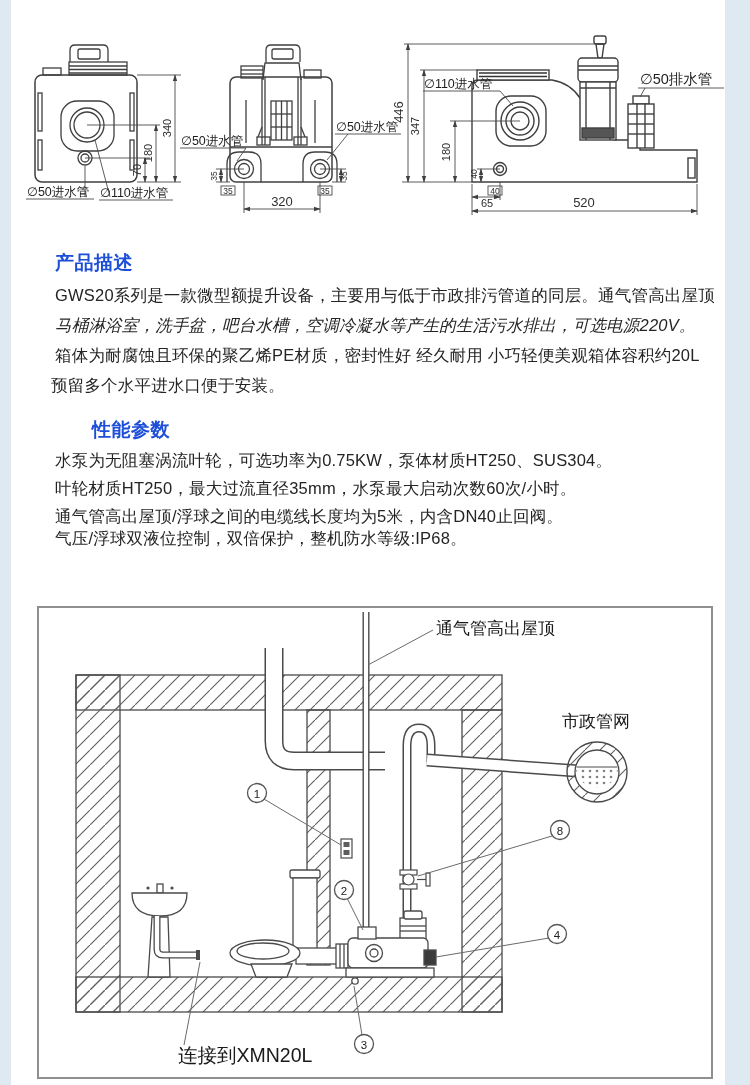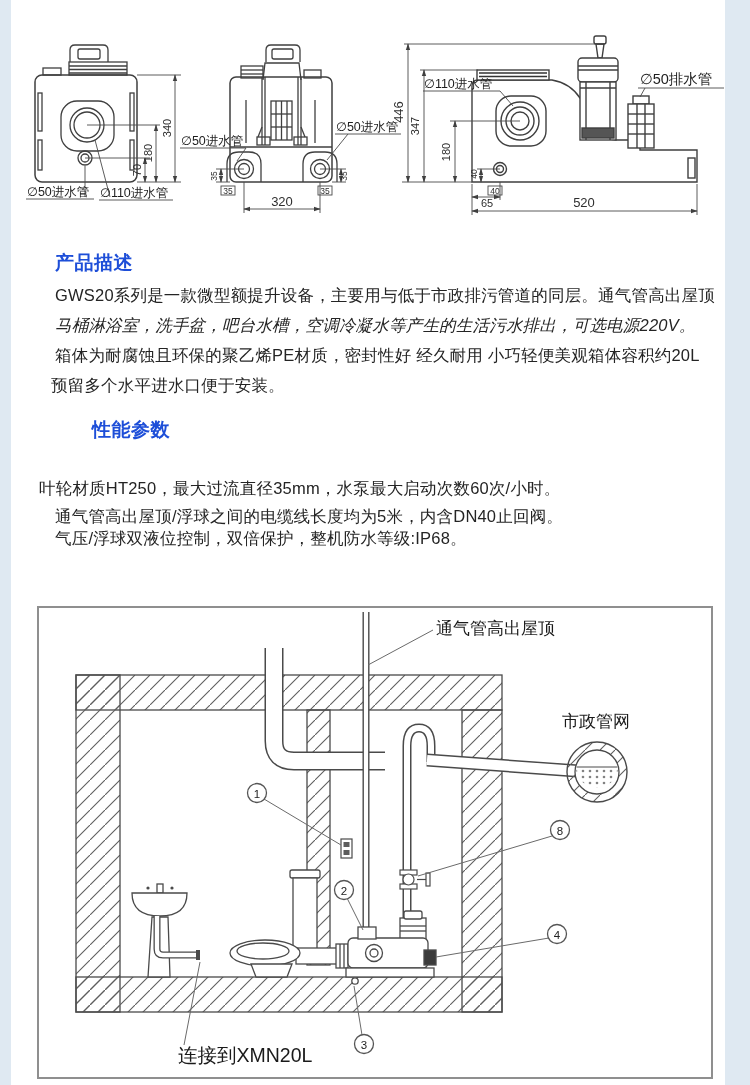--- a/index.html
+++ b/index.html
@@ -214,21 +214,22 @@
     </g>
   </svg>
 
   <div class="abs sec-title" style="left:44px;top:250px;">产品描述</div>
   <div class="abs body-line" style="left:44px;top:285px;">GWS20系列是一款微型额提升设备，主要用与低于市政排污管道的同层。通气管高出屋顶</div>
   <div class="abs body-line" style="left:44px;top:315px;font-style:italic;">马桶淋浴室，洗手盆，吧台水槽，空调冷凝水等产生的生活污水排出，可选电源220V。</div>
   <div class="abs body-line" style="left:44px;top:345px;">箱体为耐腐蚀且环保的聚乙烯PE材质，密封性好 经久耐用 小巧轻便美观箱体容积约20L</div>
   <div class="abs body-line" style="left:40px;top:375px;font-family:Liberation Serif, serif;">预留多个水平进水口便于安装。</div>
 
   <div class="abs sec-title" style="left:48px;top:417px;margin-left:33px;">性能参数</div>
-  <div class="abs body-line" style="left:28px;top:478px;">叶轮材质HT250，最大过流直径35mm，水泵最大启动次数60次/小时。</div>
+  <div class="abs body-line" style="left:44px;top:450px;">水泵为无阻塞涡流叶轮，可选功率为0.75KW，泵体材质HT250、SUS304。</div>
+  <div class="abs body-line" style="left:44px;top:478px;">叶轮材质HT250，最大过流直径35mm，水泵最大启动次数60次/小时。</div>
   <div class="abs body-line" style="left:44px;top:506px;">通气管高出屋顶/浮球之间的电缆线长度均为5米，内含DN40止回阀。</div>
   <div class="abs body-line" style="left:44px;top:528px;">气压/浮球双液位控制，双倍保护，整机防水等级:IP68。</div>
 
   <svg class="abs" style="left:-11px;top:595px;" width="750" height="490" viewBox="0 595 750 490">
     <defs>
       <pattern id="hatch" width="15" height="15" patternUnits="userSpaceOnUse">
         <path d="M0,15 L15,0" stroke="#5d5d5d" stroke-width="1.1"></path>
       </pattern>
       <pattern id="dots" width="7" height="6" patternUnits="userSpaceOnUse">
         <circle cx="2" cy="2" r="1.3" fill="#828282"></circle>

